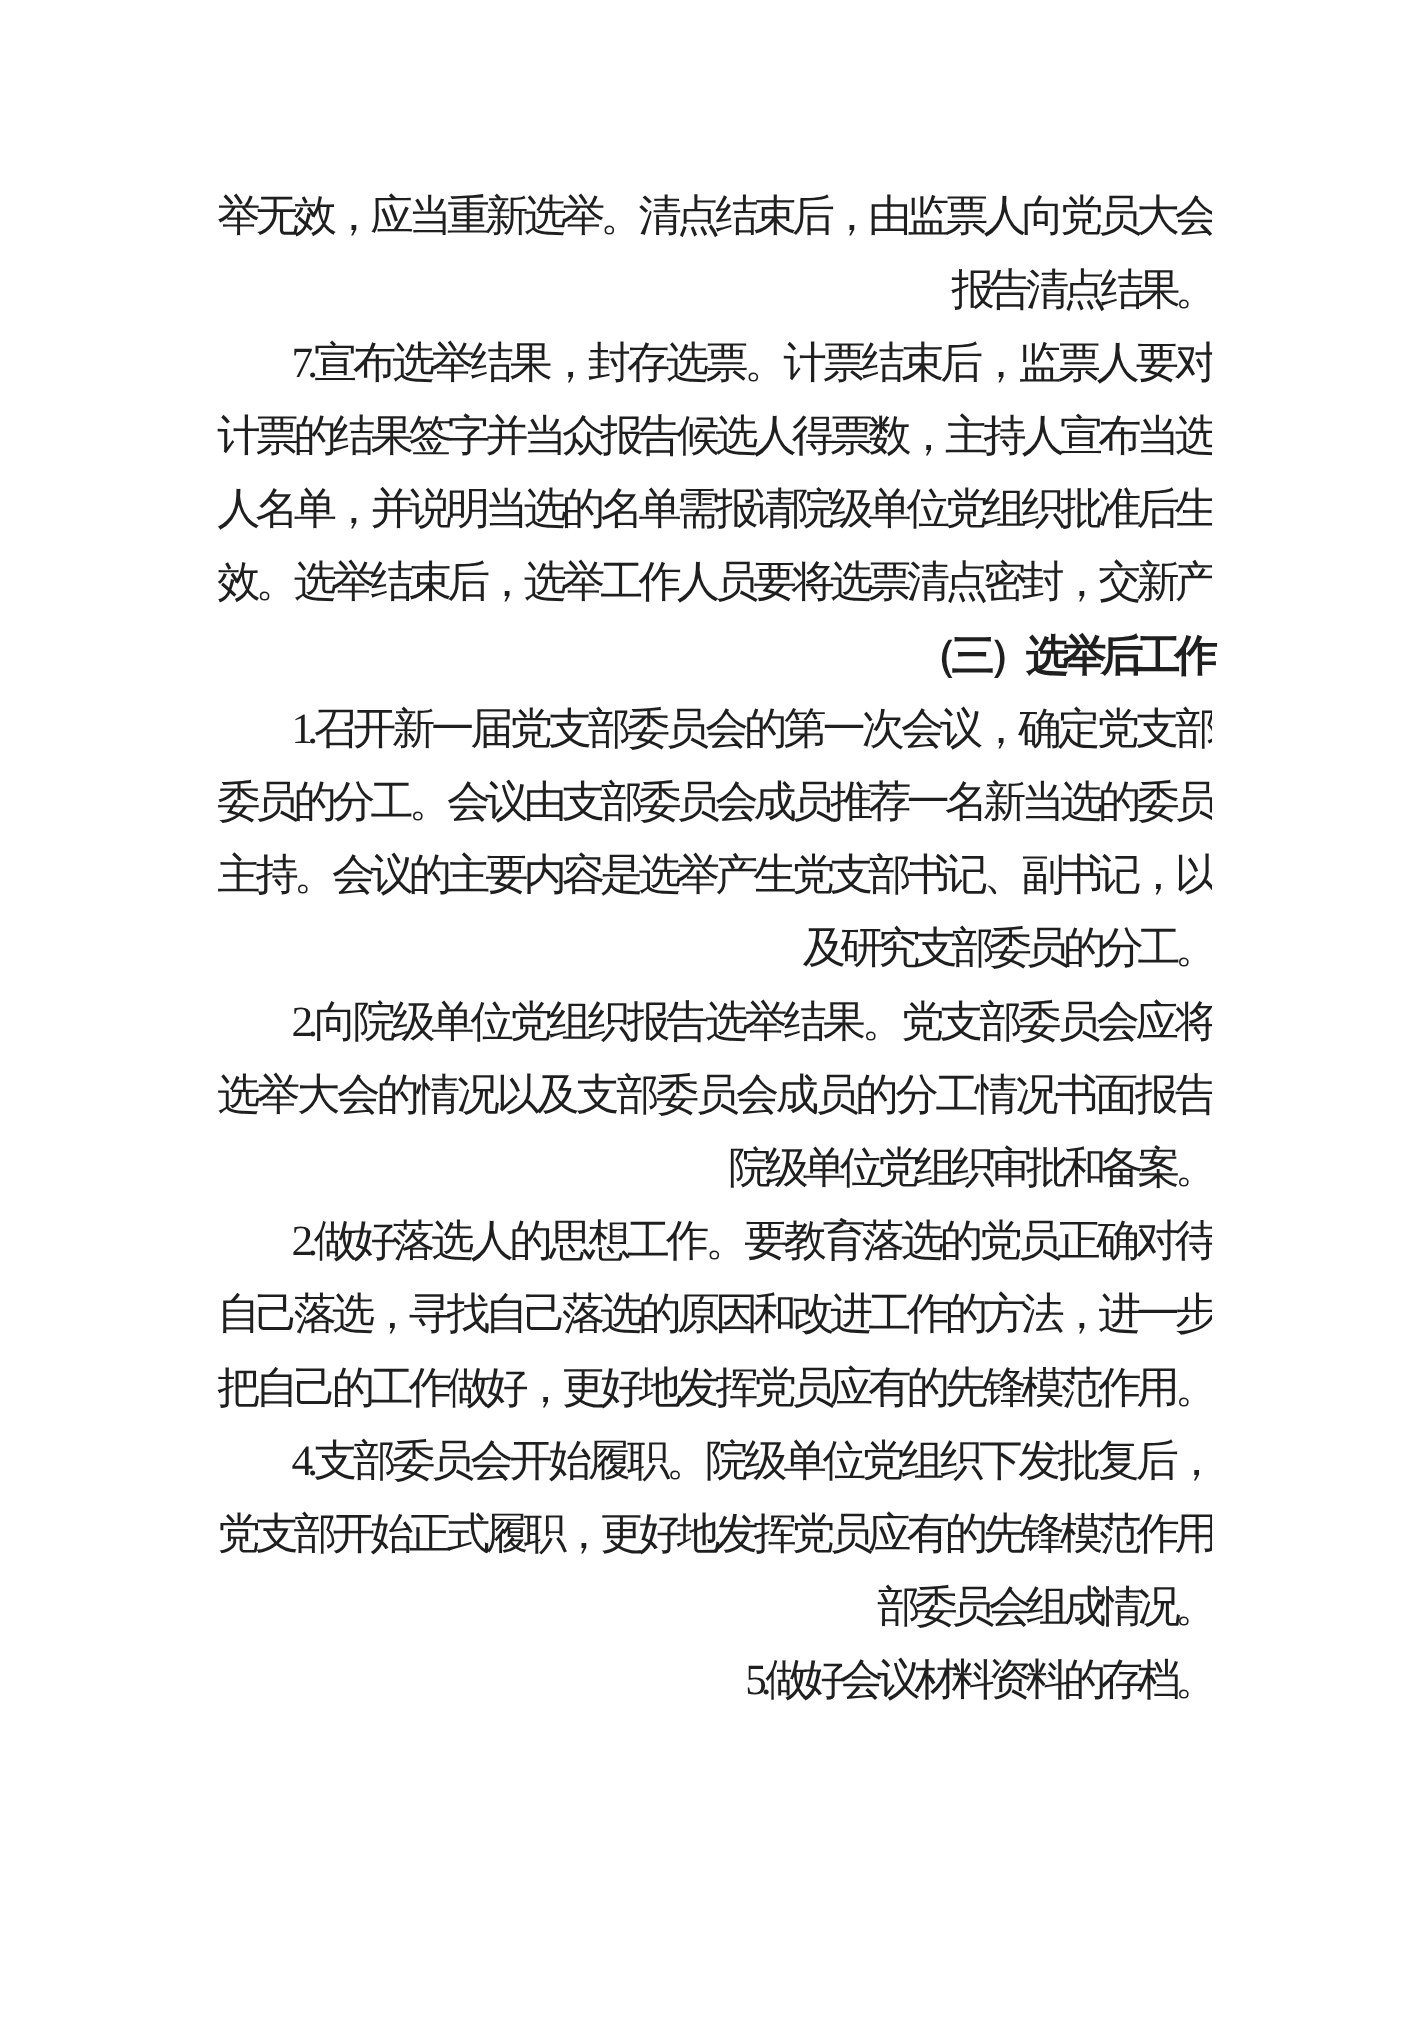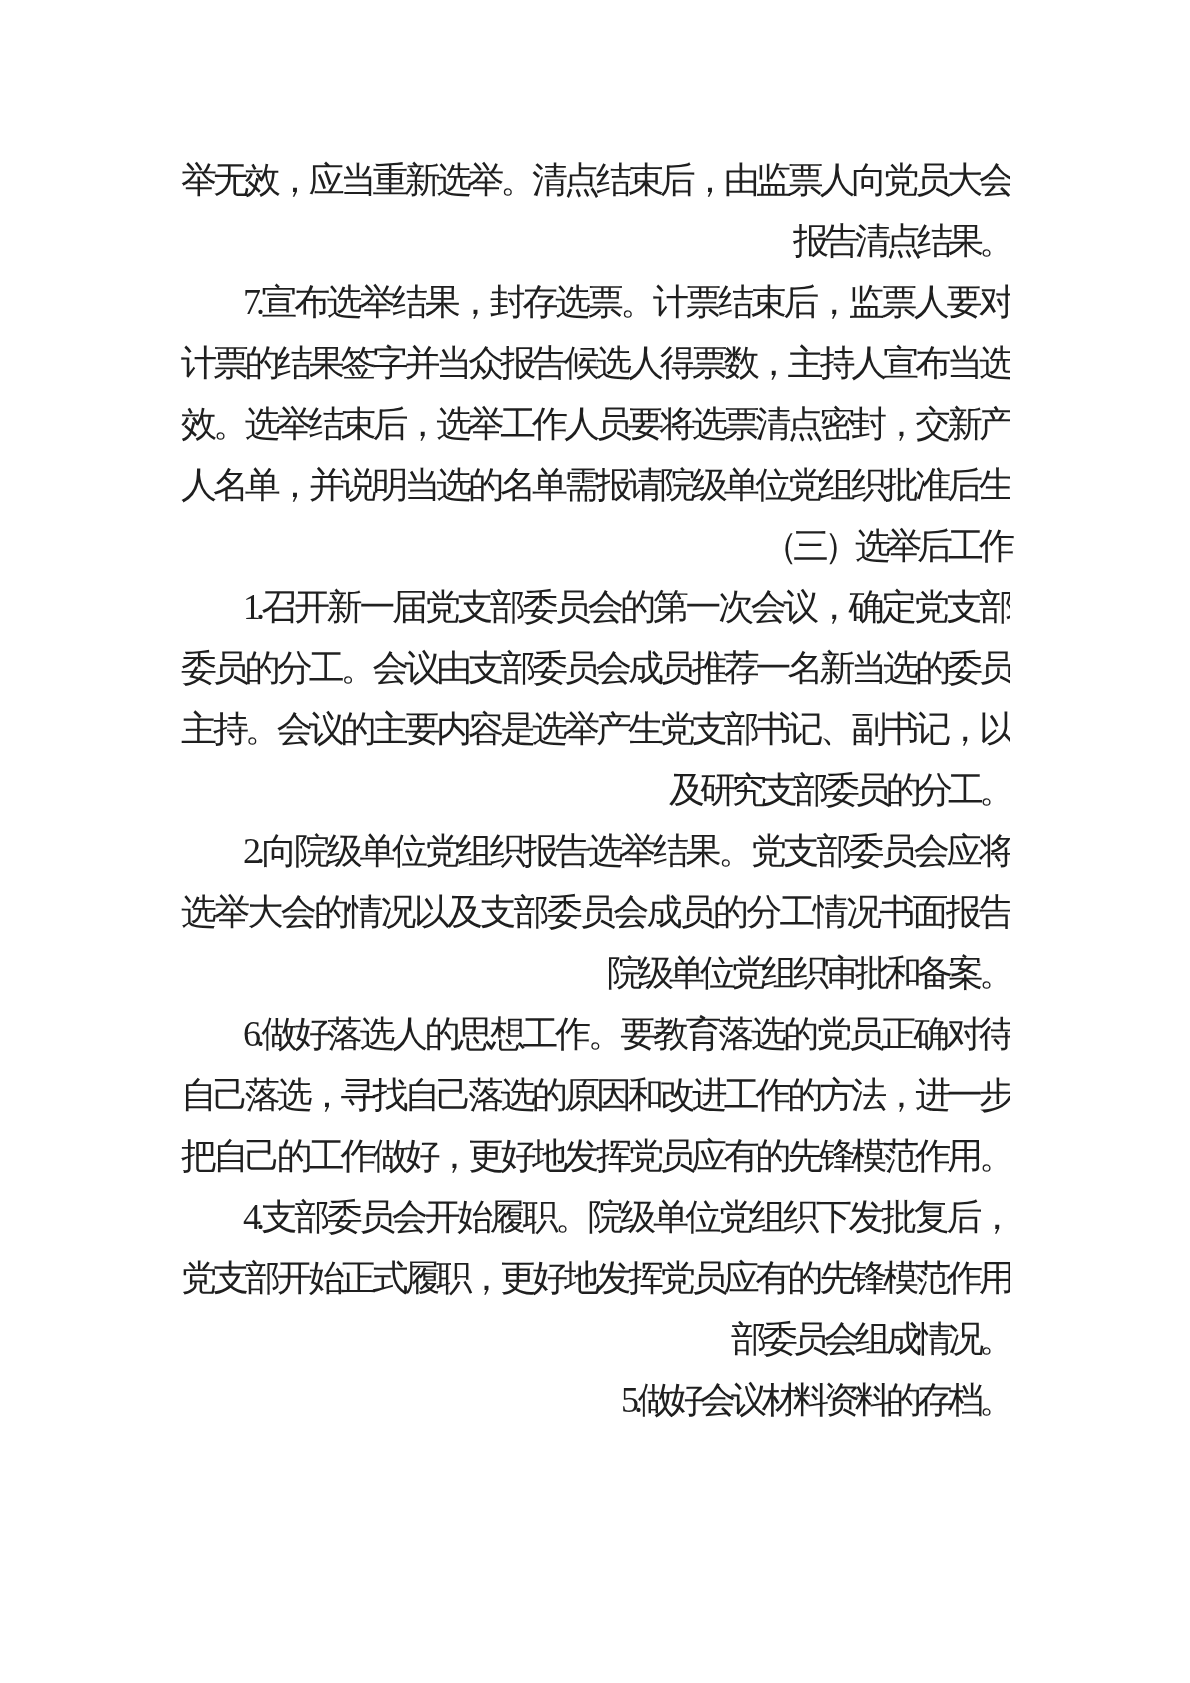--- a/index.html
+++ b/index.html
@@ -35,21 +35,21 @@
   .line.justify {
     white-space: normal;
     text-align: justify;
     text-align-last: justify;
     overflow: hidden;
   }
   .line.indent {
     padding-left: 62px;
   }
   .line.heading {
-    font-weight: 400;
+    font-weight: 700;
   }
   .page-number {
     position: absolute;
     right: 180px;
     top: 1560px;
     font-size: 32px;
     line-height: 40px;
     color: #1f1f1f;
     text-align: right;
     word-spacing: 8px;
@@ -57,31 +57,31 @@
 </style>
 </head>
 <body>
 
 <div class="page">
   <div class="body-text">
       <div class="line justify">举无效，应当重新选举。清点结束后，由监票人向党员大会</div>
       <div class="line">报告清点结果。</div>
       <div class="line indent justify">7.宣布选举结果，封存选票。计票结束后，监票人要对</div>
       <div class="line justify">计票的结果签字并当众报告候选人得票数，主持人宣布当选</div>
+      <div class="line justify">人名单，并说明当选的名单需报请院级单位党组织批准后生</div>
       <div class="line justify">效。选举结束后，选举工作人员要将选票清点密封，交新产</div>
-      <div class="line justify">人名单，并说明当选的名单需报请院级单位党组织批准后生</div>
       <div class="line indent heading">（三）选举后工作</div>
       <div class="line indent justify">1.召开新一届党支部委员会的第一次会议，确定党支部</div>
       <div class="line justify">委员的分工。会议由支部委员会成员推荐一名新当选的委员</div>
       <div class="line justify">主持。会议的主要内容是选举产生党支部书记、副书记，以</div>
       <div class="line">及研究支部委员的分工。</div>
       <div class="line indent justify">2.向院级单位党组织报告选举结果。党支部委员会应将</div>
       <div class="line justify">选举大会的情况以及支部委员会成员的分工情况书面报告</div>
       <div class="line">院级单位党组织审批和备案。</div>
-      <div class="line indent justify">6.做好落选人的思想工作。要教育落选的党员正确对待</div>
+      <div class="line indent justify">2.做好落选人的思想工作。要教育落选的党员正确对待</div>
       <div class="line justify">自己落选，寻找自己落选的原因和改进工作的方法，进一步</div>
       <div class="line justify">把自己的工作做好，更好地发挥党员应有的先锋模范作用。</div>
       <div class="line indent justify">4.支部委员会开始履职。院级单位党组织下发批复后，</div>
       <div class="line justify">党支部开始正式履职，更好地发挥党员应有的先锋模范作用</div>
       <div class="line">部委员会组成情况。</div>
       <div class="line indent">5.做好会议材料资料的存档。</div>
     </div>
   <div class="page-number">— 5 —</div>
 </div>
 

